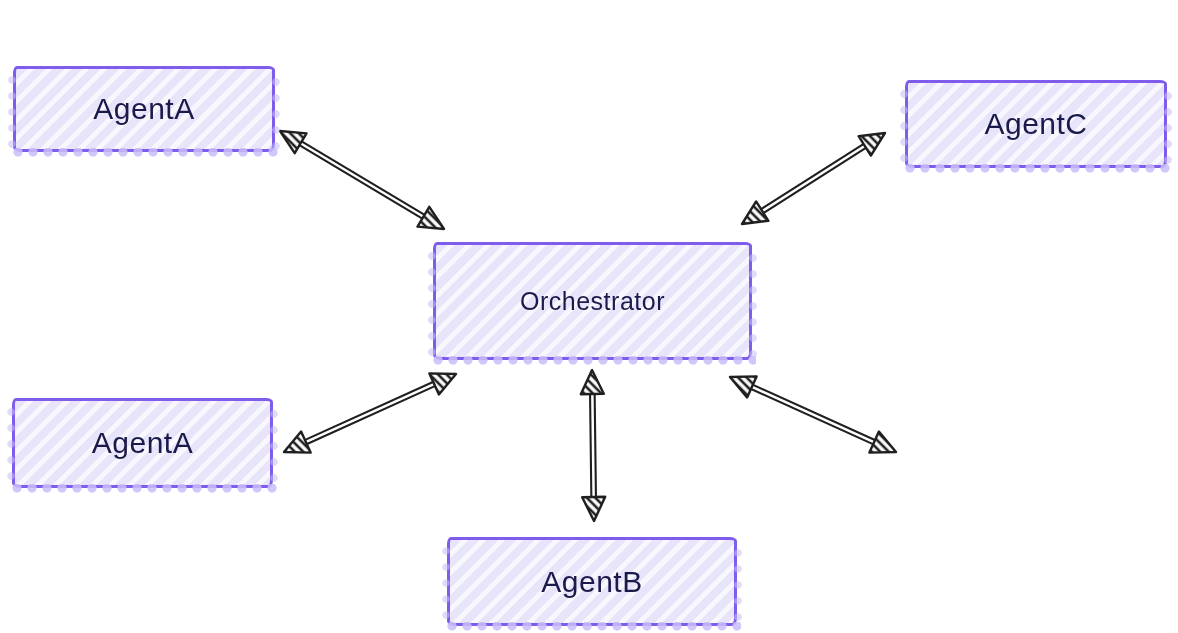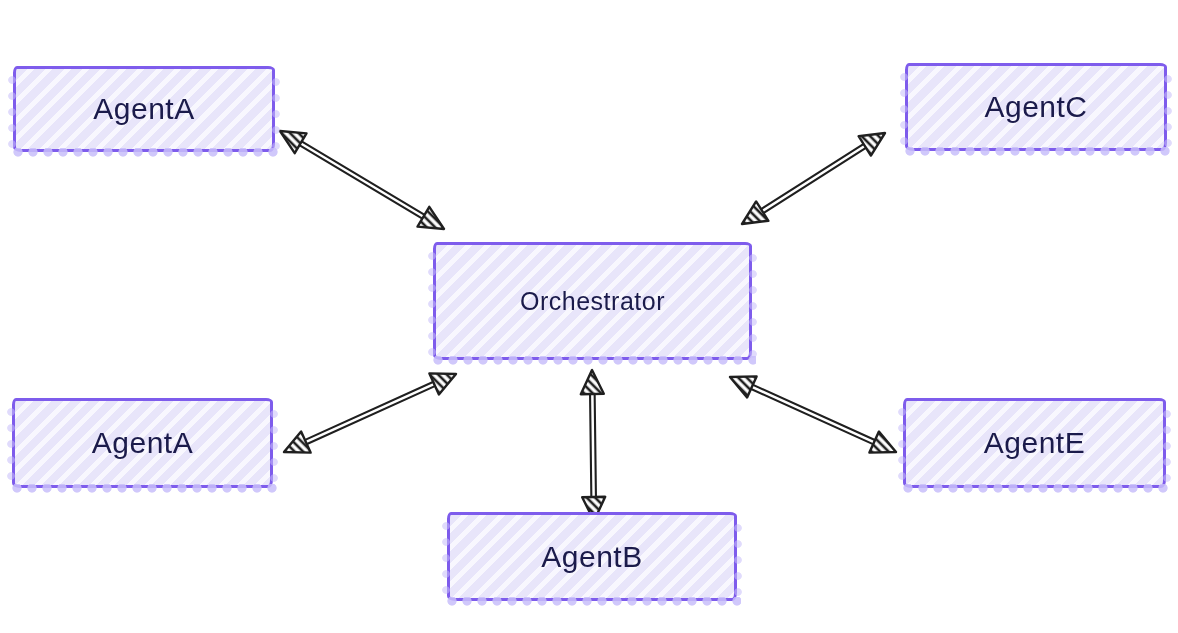--- a/index.html
+++ b/index.html
@@ -42,25 +42,25 @@
       radial-gradient(circle at 4px 7px, var(--shadow,#c8befa) 3.4px, rgba(0,0,0,0) 4.2px),
       radial-gradient(circle at calc(100% - 4px) 9px, var(--shadow,#c8befa) 3.4px, rgba(0,0,0,0) 4.2px);
     background-size:100% 16px;
     background-repeat:repeat-y;
     opacity:.55;
     pointer-events:none;
   }
   .node .label{position:relative;z-index:2;}
   
   #node-agentA       {left:13px;  top:58px;  width:262px; height:86px;margin-top:8px;}
-  #node-agentC       {left:905px; top:63px;  width:262px; height:88px;}
+  #node-agentC       {left:905px; top:80px;  width:262px; height:88px;}
   #node-orchestrator {left:433px; top:242px; width:319px; height:118px; font-size:25px;}
   #node-agentD       {left:12px;  top:398px; width:261px; height:90px;}
   #node-agentE       {left:903px; top:398px; width:263px; height:90px;}
-  #node-agentB       {left:447px; top:512px; width:290px; height:89px;text-align:right;}
+  #node-agentB       {left:447px; top:537px; width:290px; height:89px;text-align:right;}
 </style>
 </head>
 <body>
 
 <div class="canvas">
 
   <svg id="arrow-layer" width="1178" height="633" viewBox="0 0 1178 633" xmlns="http://www.w3.org/2000/svg">
     <defs>
       <pattern id="hatch" patternUnits="userSpaceOnUse" width="6" height="6" patternTransform="rotate(-45)">
         <rect width="6" height="6" fill="#ffffff"></rect>
@@ -109,21 +109,18 @@
   </div>
 
   <div class="node" id="node-orchestrator">
     <span class="label">Orchestrator</span>
   </div>
 
   <div class="node" id="node-agentD">
     <span class="label">AgentA</span>
   </div>
 
-  <div class="node" id="node-agentE">
-    <span class="label">AgentE</span>
-  </div>
 
   <div class="node" id="node-agentB">
     <span class="label">AgentB</span>
   </div>
 
 </div>
 
 </body></html>

